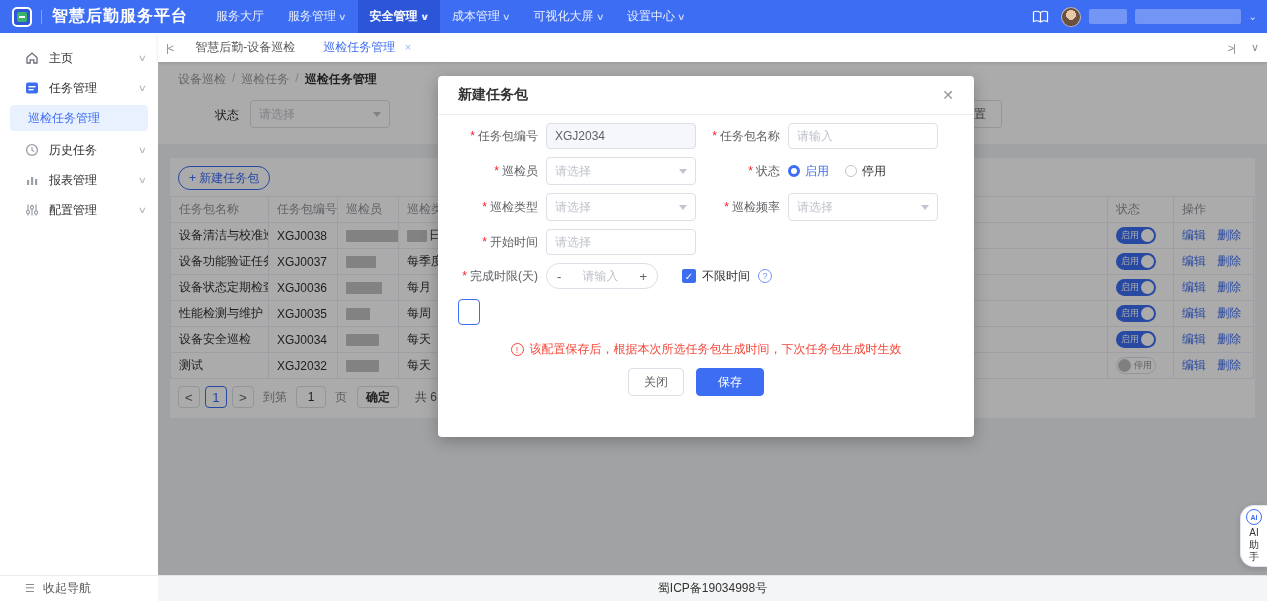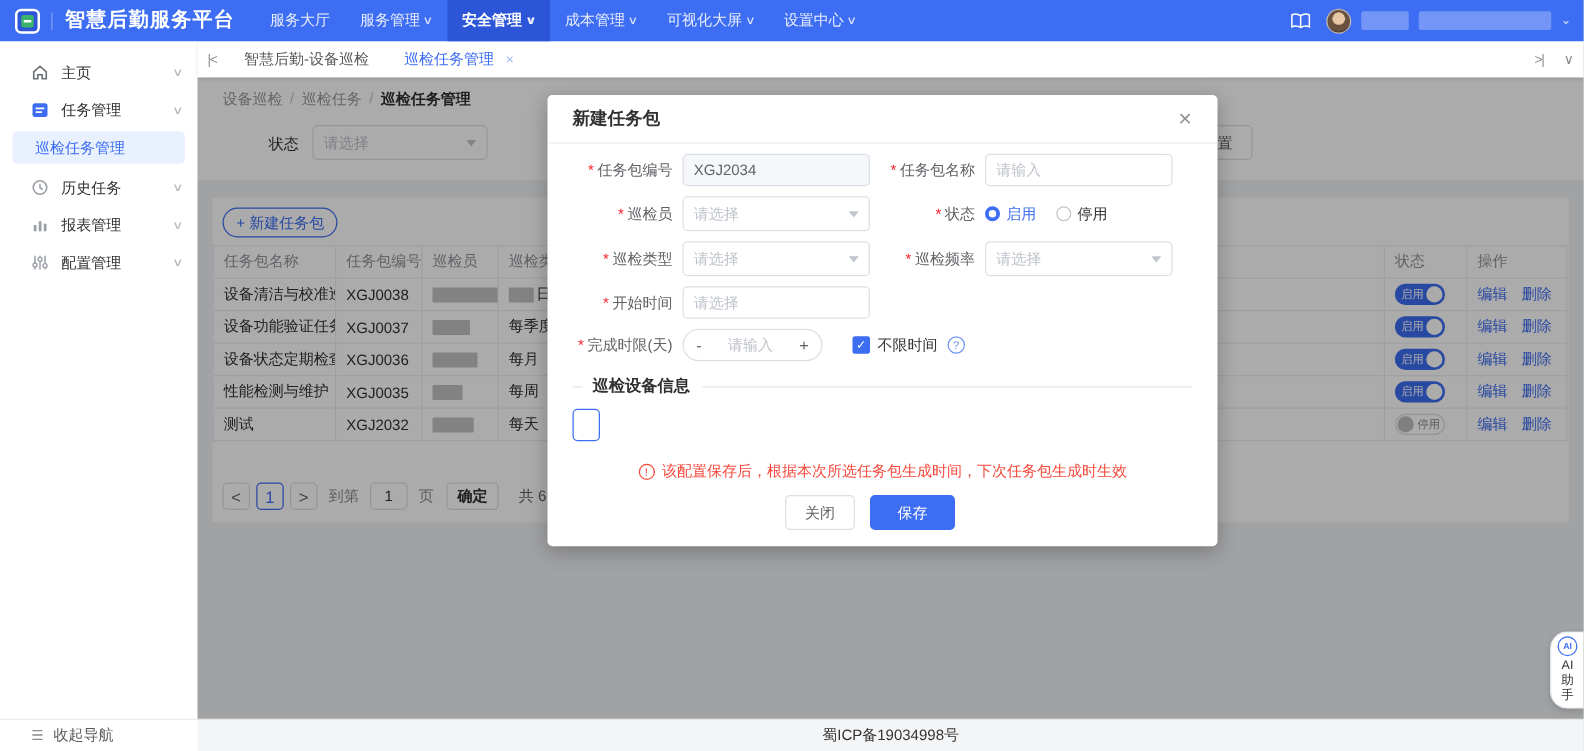--- a/index.html
+++ b/index.html
@@ -381,20 +381,36 @@
                 <span class="txt">启用</span>
                 <span class="knob"></span>
               </span>
     </td>
     <td>
       <span class="link a-edit">编辑</span>
       <span class="link a-del">删除</span>
     </td>
   </tr>
 
+  <tr>
+    <td class="c-name">设备安全巡检</td>
+    <td class="c-code">XGJ0034</td>
+    <td class="c-ins"><span class="redact" style="width: 33px;"></span></td>
+    <td class="c-type"><span class="type-text">每天</span></td>
+    <td class="cell-center">
+      <span class="switch">
+                <span class="txt">启用</span>
+                <span class="knob"></span>
+              </span>
+    </td>
+    <td>
+      <span class="link a-edit">编辑</span>
+      <span class="link a-del">删除</span>
+    </td>
+  </tr>
 
   <tr>
     <td class="c-name">测试</td>
     <td class="c-code">XGJ2032</td>
     <td class="c-ins"><span class="redact" style="width: 33px;"></span></td>
     <td class="c-type"><span class="type-text">每天</span></td>
     <td class="cell-center">
       <span class="switch off">
                 <span class="txt">停用</span>
                 <span class="knob"></span>
@@ -500,21 +516,20 @@
           <span class="st-btn">+</span>
         </div>
       </div>
       <div class="checkbox-wrap">
         <span class="checkbox">✓</span>
         <span>不限时间</span>
       </div>
       <span class="help-ico">?</span>
     </div>
 
-    <div class="sec-title">巡检设备信息</div>
     <button class="add-device-btn"></button>
 
     <div class="warn-row">
       <span class="warn-ico">!</span>
       <span>该配置保存后，根据本次所选任务包生成时间，下次任务包生成时生效</span>
     </div>
   </div>
   <div class="modal-footer">
     <button class="btn-close">关闭</button>
     <button class="btn-save">保存</button>

